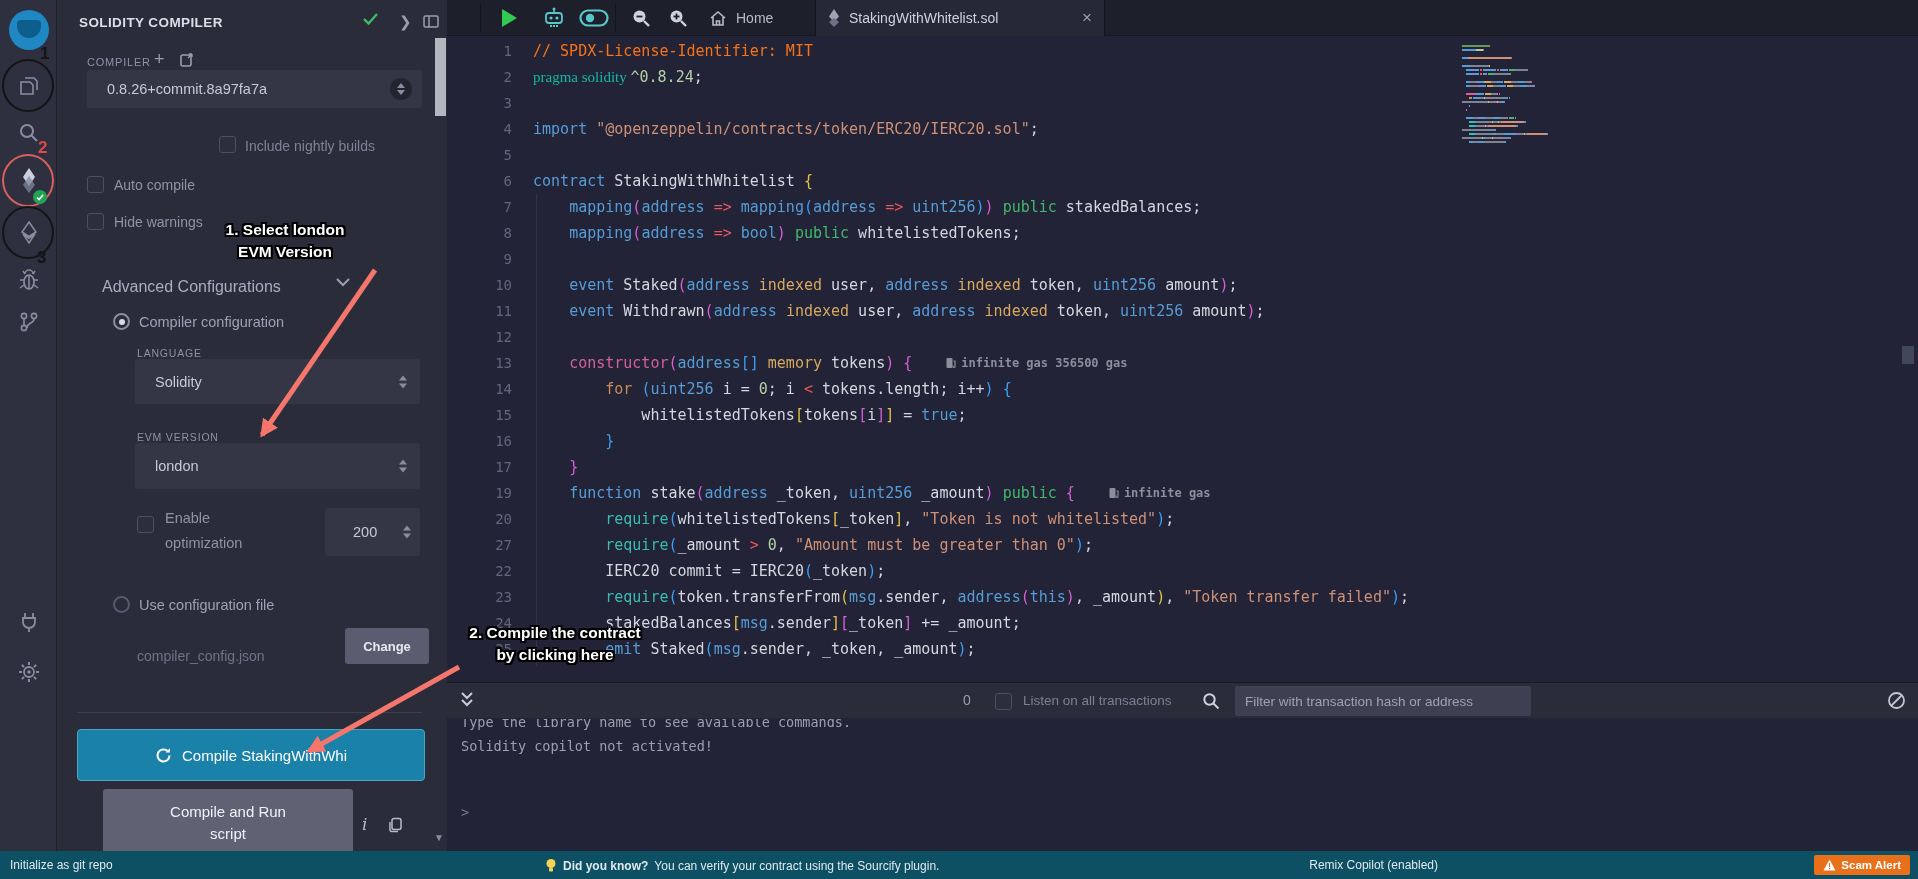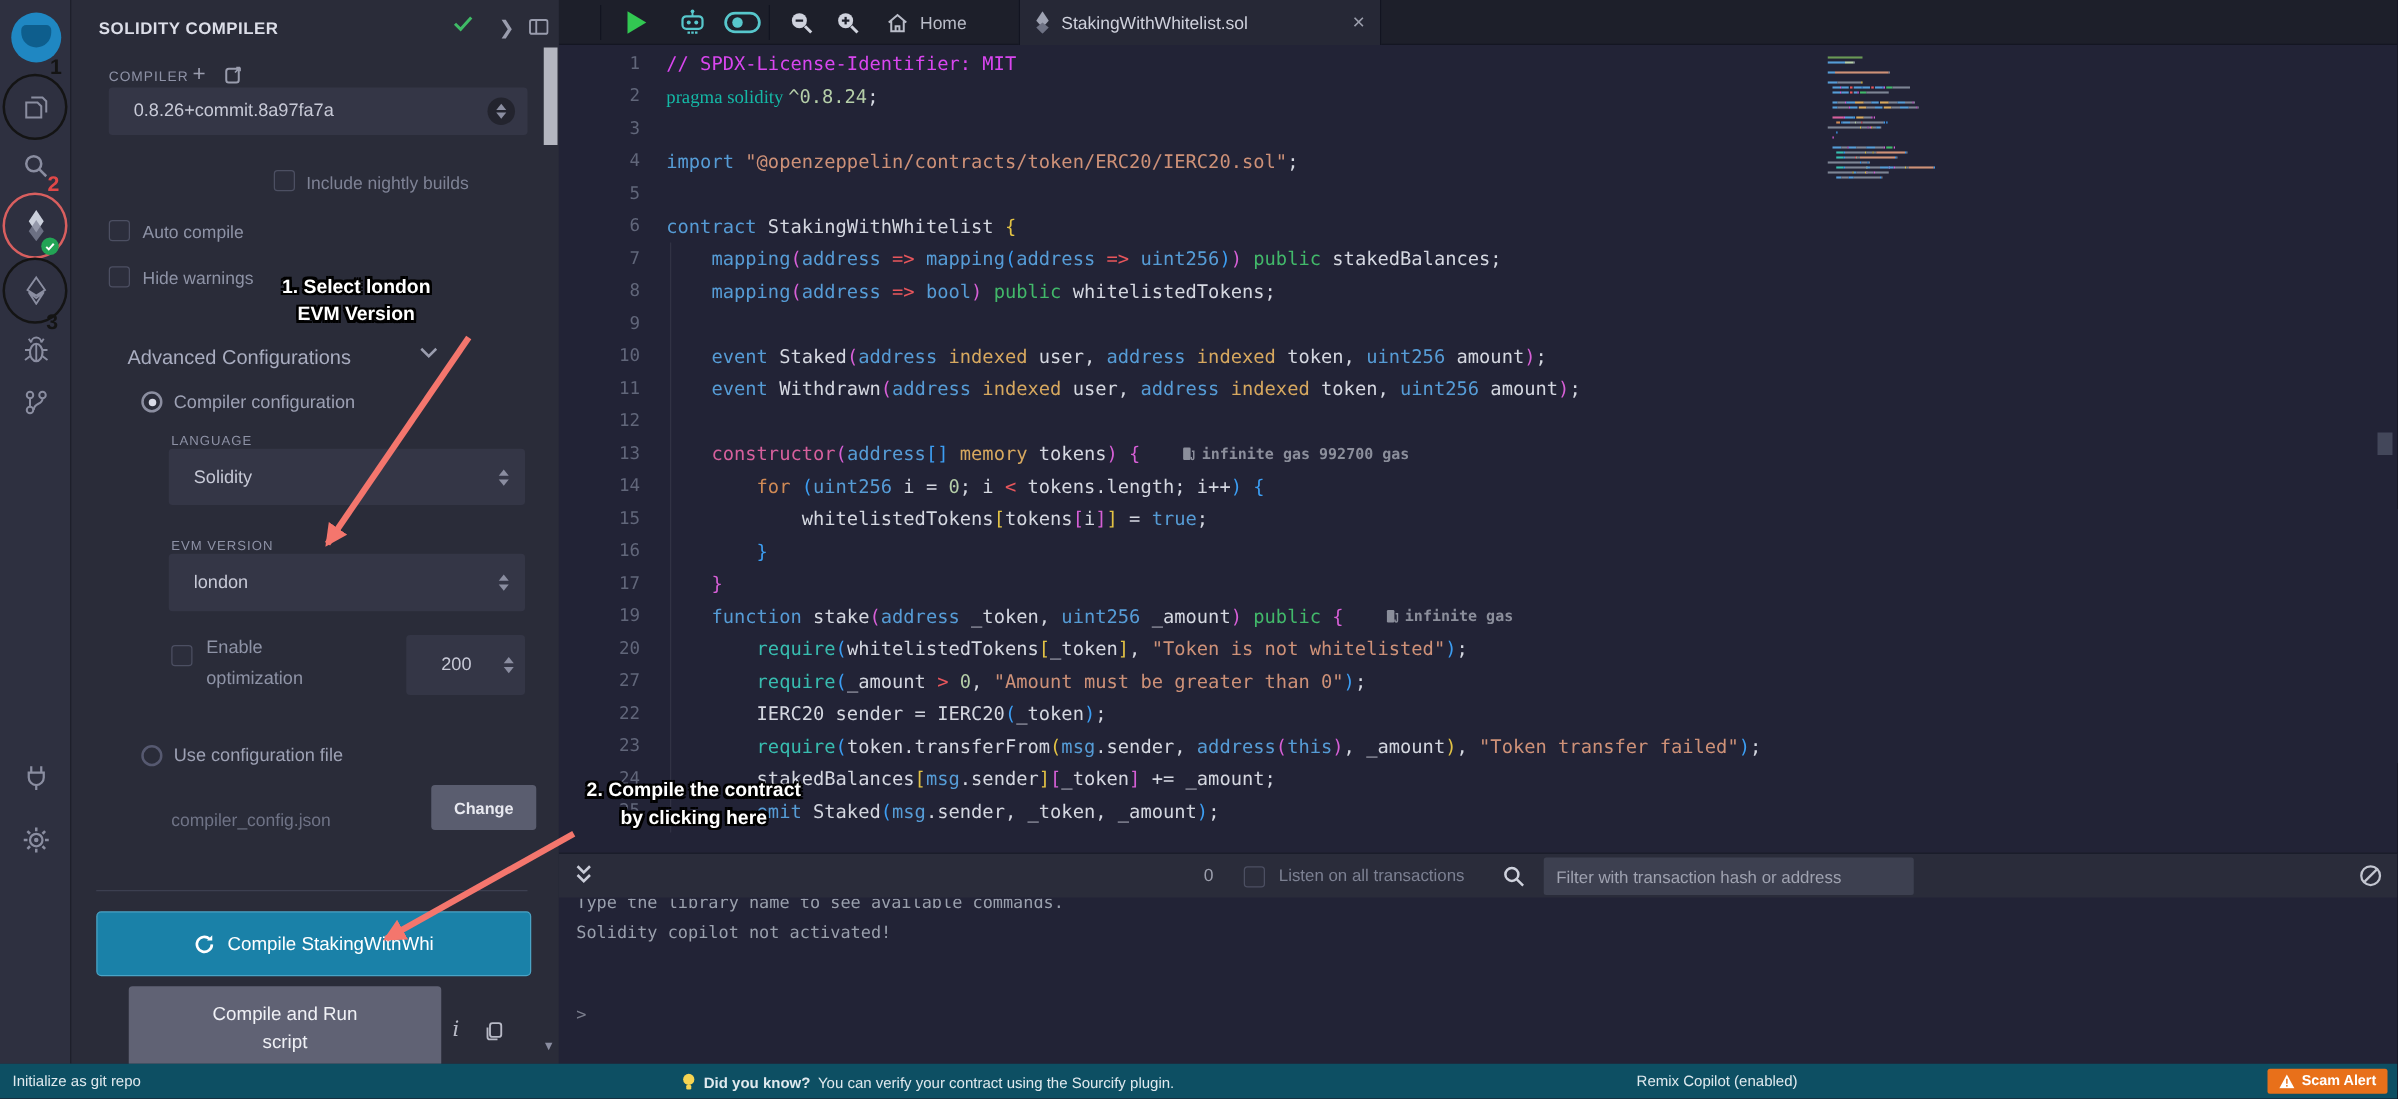--- a/index.html
+++ b/index.html
@@ -368,21 +368,21 @@
       <span>StakingWithWhitelist.sol</span>
       <span class="tab-close">×</span>
     </div>
   </div>
 
   <div class="editor">
     <div class="indent-guide"></div>
     <div class="code-lines">
         <div class="cl">
           <span class="ln">1</span>
-          <span class="ct"><span style="color: #d946ef;">// SPDX-License-Identifier: MIT</span></span>
+          <span class="ct"><span style="color: #f97316;">// SPDX-License-Identifier: MIT</span></span>
         </div>
         <div class="cl">
           <span class="ln">2</span>
           <span class="ct"><span style="color: #14b8a6; font-family: Liberation Serif, serif;">pragma solidity </span><span style="color: rgb(181, 206, 168);">^0.8.24</span><span style="color: rgb(212, 215, 224);">;</span></span>
         </div>
         <div class="cl">
           <span class="ln">3</span>
           <span class="ct"></span>
         </div>
         <div class="cl">
@@ -422,21 +422,21 @@
           <span class="ct"></span>
         </div>
         <div class="cl">
           <span class="ln">13</span>
           <span class="ct"><span style="color: rgb(212, 215, 224);">    </span><span style="color: rgb(214, 96, 156);">constructor</span><span style="color: rgb(214, 95, 214);">(</span><span style="color: rgb(86, 156, 214);">address</span><span style="color: rgb(60, 157, 242);">[]</span><span style="color: rgb(212, 215, 224);"> </span><span style="color: rgb(215, 168, 95);">memory</span><span style="color: rgb(212, 215, 224);"> tokens</span><span style="color: rgb(214, 95, 214);">)</span><span style="color: rgb(212, 215, 224);"> </span><span style="color: rgb(214, 95, 214);">{</span></span>
           <span class="gas">
             <svg width="10" height="12" viewBox="0 0 10 12" style="display:inline-block">
               <rect x="0.5" y="1" width="6" height="10" rx="1" fill="#8b8e9b"></rect>
               <path d="M7.5 4 h1.5 v5.5 a1 1 0 0 1 -2 0 v-1" fill="none" stroke="#8b8e9b" stroke-width="1.2"></path>
             </svg>
-            <span>infinite gas 992700 gas</span>
+            <span>infinite gas 356500 gas</span>
           </span>
         </div>
         <div class="cl">
           <span class="ln">14</span>
           <span class="ct"><span style="color: rgb(212, 215, 224);">        </span><span style="color: rgb(208, 138, 85);">for</span><span style="color: rgb(212, 215, 224);"> </span><span style="color: rgb(60, 157, 242);">(</span><span style="color: rgb(86, 156, 214);">uint256</span><span style="color: rgb(212, 215, 224);"> i = </span><span style="color: rgb(181, 206, 168);">0</span><span style="color: rgb(212, 215, 224);">; i </span><span style="color: rgb(232, 86, 92);">&lt;</span><span style="color: rgb(212, 215, 224);"> tokens.length; i++</span><span style="color: rgb(60, 157, 242);">)</span><span style="color: rgb(212, 215, 224);"> </span><span style="color: rgb(60, 157, 242);">{</span></span>
         </div>
         <div class="cl">
           <span class="ln">15</span>
           <span class="ct"><span style="color: rgb(212, 215, 224);">            whitelistedTokens</span><span style="color: rgb(226, 194, 68);">[</span><span style="color: rgb(212, 215, 224);">tokens</span><span style="color: rgb(214, 95, 214);">[</span><span style="color: rgb(212, 215, 224);">i</span><span style="color: rgb(214, 95, 214);">]</span><span style="color: rgb(226, 194, 68);">]</span><span style="color: rgb(212, 215, 224);"> = </span><span style="color: rgb(86, 156, 214);">true</span><span style="color: rgb(212, 215, 224);">;</span></span>
         </div>
@@ -462,21 +462,21 @@
         <div class="cl">
           <span class="ln">20</span>
           <span class="ct"><span style="color: rgb(212, 215, 224);">        </span><span style="color: rgb(56, 189, 176);">require</span><span style="color: rgb(60, 157, 242);">(</span><span style="color: rgb(212, 215, 224);">whitelistedTokens</span><span style="color: rgb(226, 194, 68);">[</span><span style="color: rgb(212, 215, 224);">_token</span><span style="color: rgb(226, 194, 68);">]</span><span style="color: rgb(212, 215, 224);">, </span><span style="color: rgb(206, 145, 120);">"Token is not whitelisted"</span><span style="color: rgb(60, 157, 242);">)</span><span style="color: rgb(212, 215, 224);">;</span></span>
         </div>
         <div class="cl">
           <span class="ln">27</span>
           <span class="ct"><span style="color: rgb(212, 215, 224);">        </span><span style="color: rgb(56, 189, 176);">require</span><span style="color: rgb(60, 157, 242);">(</span><span style="color: rgb(212, 215, 224);">_amount </span><span style="color: rgb(232, 86, 92);">&gt;</span><span style="color: rgb(212, 215, 224);"> </span><span style="color: rgb(181, 206, 168);">0</span><span style="color: rgb(212, 215, 224);">, </span><span style="color: rgb(206, 145, 120);">"Amount must be greater than 0"</span><span style="color: rgb(60, 157, 242);">)</span><span style="color: rgb(212, 215, 224);">;</span></span>
         </div>
         <div class="cl">
           <span class="ln">22</span>
-          <span class="ct"><span style="color: rgb(212, 215, 224);">        IERC20 sender = IERC20</span><span style="color: rgb(60, 157, 242);">(</span><span style="color: rgb(212, 215, 224);">_token</span><span style="color: rgb(60, 157, 242);">)</span><span style="color: rgb(212, 215, 224);">;</span></span>
+          <span class="ct"><span style="color: rgb(212, 215, 224);">        IERC20 commit = IERC20</span><span style="color: rgb(60, 157, 242);">(</span><span style="color: rgb(212, 215, 224);">_token</span><span style="color: rgb(60, 157, 242);">)</span><span style="color: rgb(212, 215, 224);">;</span></span>
         </div>
         <div class="cl">
           <span class="ln">23</span>
           <span class="ct"><span style="color: rgb(212, 215, 224);">        </span><span style="color: rgb(56, 189, 176);">require</span><span style="color: rgb(60, 157, 242);">(</span><span style="color: rgb(212, 215, 224);">token.transferFrom</span><span style="color: rgb(226, 194, 68);">(</span><span style="color: rgb(86, 156, 214);">msg</span><span style="color: rgb(212, 215, 224);">.sender, </span><span style="color: rgb(86, 156, 214);">address</span><span style="color: rgb(214, 95, 214);">(</span><span style="color: rgb(86, 156, 214);">this</span><span style="color: rgb(214, 95, 214);">)</span><span style="color: rgb(212, 215, 224);">, _amount</span><span style="color: rgb(226, 194, 68);">)</span><span style="color: rgb(212, 215, 224);">, </span><span style="color: rgb(206, 145, 120);">"Token transfer failed"</span><span style="color: rgb(60, 157, 242);">)</span><span style="color: rgb(212, 215, 224);">;</span></span>
         </div>
         <div class="cl">
           <span class="ln">24</span>
           <span class="ct"><span style="color: rgb(212, 215, 224);">        stakedBalances</span><span style="color: rgb(226, 194, 68);">[</span><span style="color: rgb(86, 156, 214);">msg</span><span style="color: rgb(212, 215, 224);">.sender</span><span style="color: rgb(226, 194, 68);">]</span><span style="color: rgb(214, 95, 214);">[</span><span style="color: rgb(212, 215, 224);">_token</span><span style="color: rgb(214, 95, 214);">]</span><span style="color: rgb(212, 215, 224);"> += _amount;</span></span>
         </div>
         <div class="cl">

